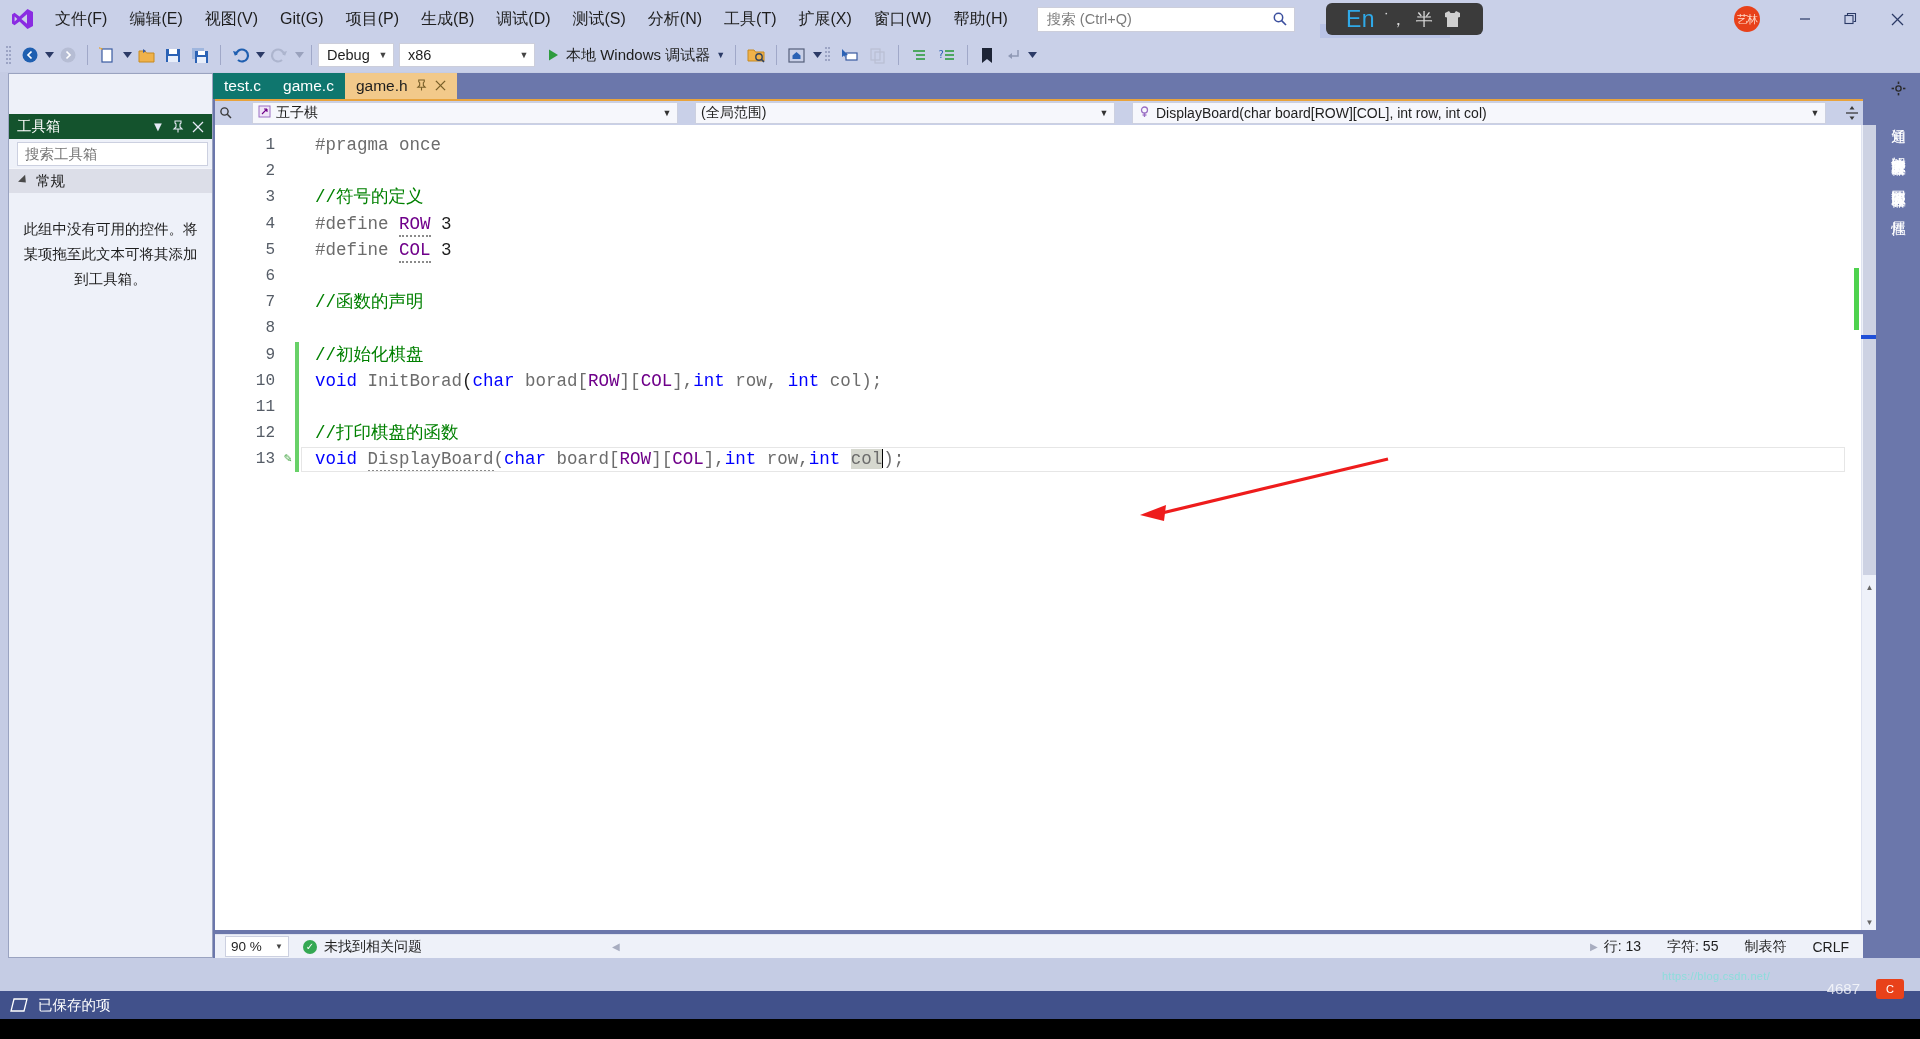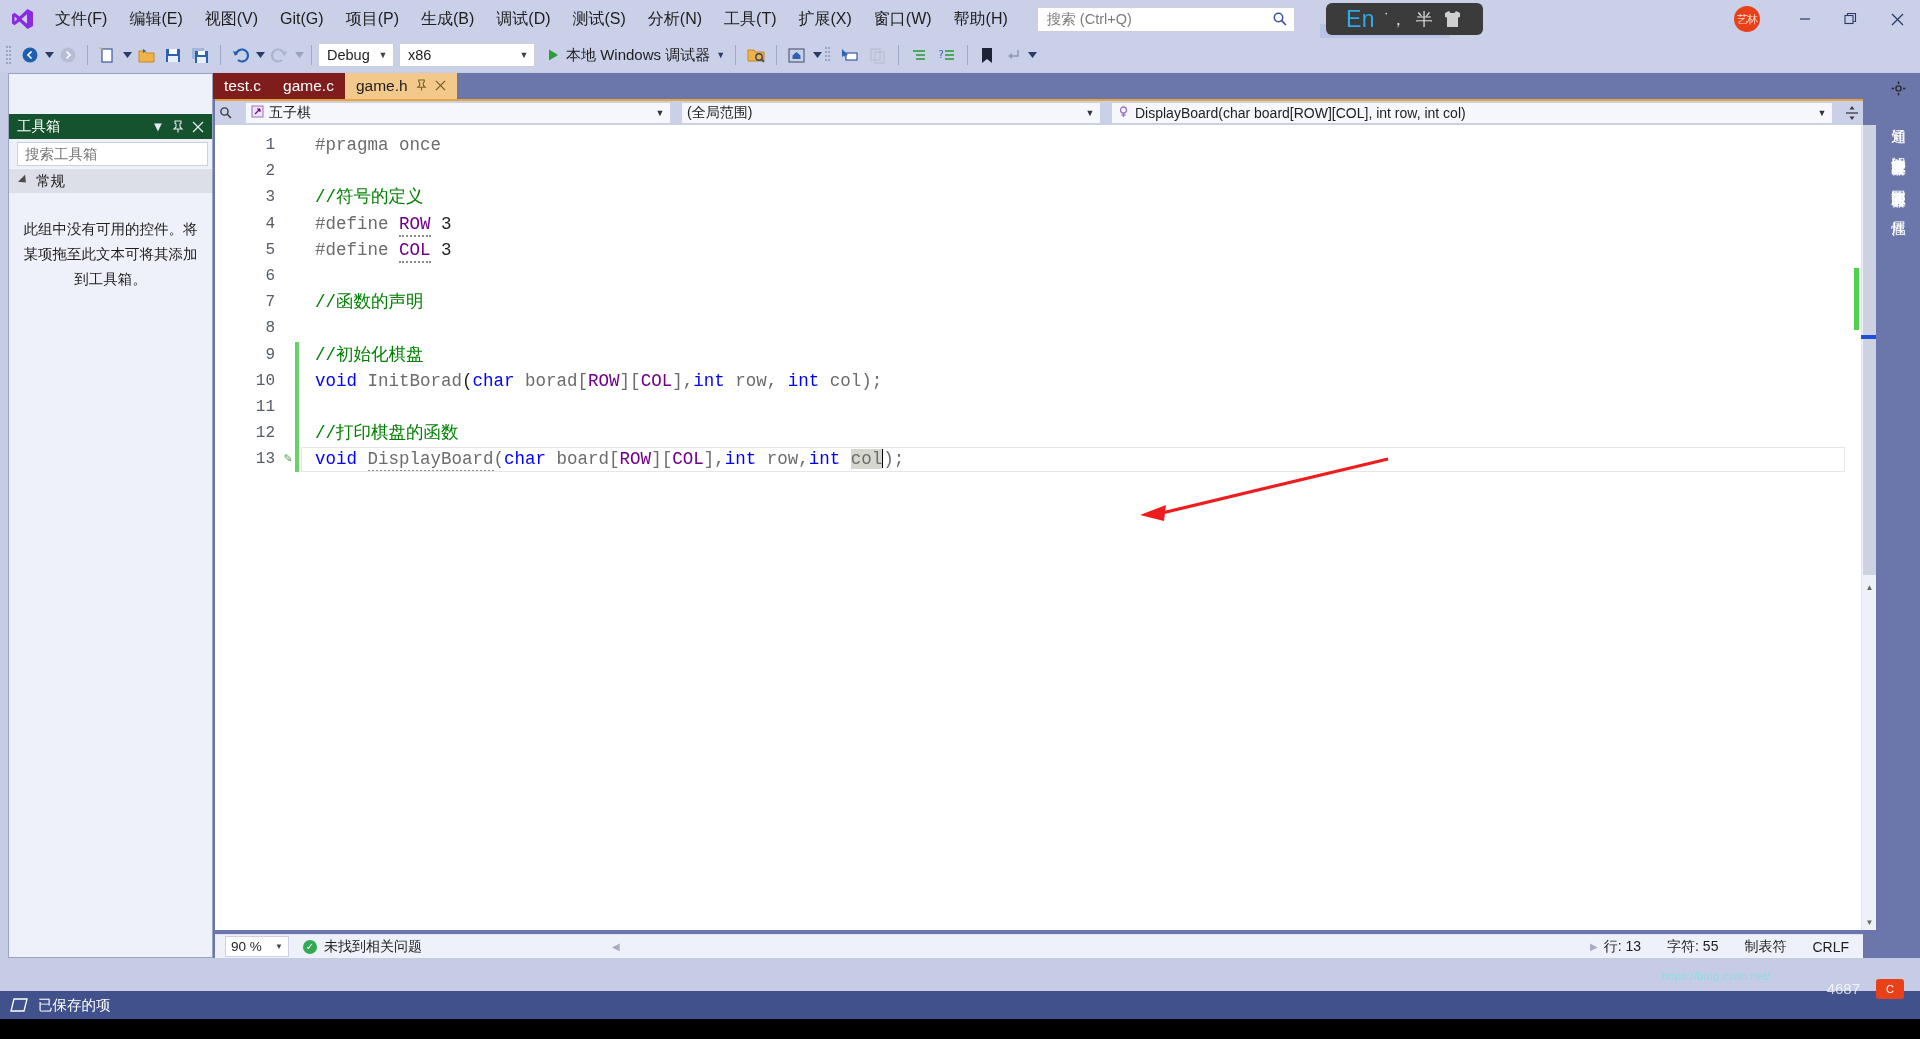--- a/index.html
+++ b/index.html
@@ -125,28 +125,28 @@
 
   
   .editor-host {
     position: absolute; left: 213px; top: 73px; width: 1663px; height: 885px;
     background: #6b77ab;
   }
   .tabrow { position: absolute; left: 0; top: 0; width: 100%; height: 26px; display: flex; }
   .tab {
     height: 26px; display: flex; align-items: center; gap: 8px;
     padding: 0 11px; font-size: 15.5px; color: #ffffff;
-    background: #7f1d1d; cursor: default;
+    background: #0f766e; cursor: default;
   }
   .tab.active { background: #f2c98a; color: #1e1e1e; }
   .tab .tb-pin, .tab .tb-x { font-size: 13px; line-height: 13px; color: inherit; opacity:.92; }
 
   .navbar {
     position: absolute; left: 2px; top: 26px; width: 1648px; height: 26px;
-    display: flex; align-items: center; gap: 10px; background: #c9d0e8;
+    display: flex; align-items: center; gap: 17px; background: #c9d0e8;
     border-top: 2px solid #e8a33d;
     padding: 0 2px;
   }
   .nav-combo {
     height: 22px; background: #f6f7fc; border: 1px solid #ccd0e0;
     display: flex; align-items: center; padding: 0 2px 0 5px;
     font-size: 14px; color: #1e1e1e; gap: 5px;
   }
   .nav-combo .nc-label { flex: 1; white-space: nowrap; overflow: hidden; }
   .nav-combo .nc-arrow { width: 16px; text-align: center; font-size: 9px; color: #333; }

